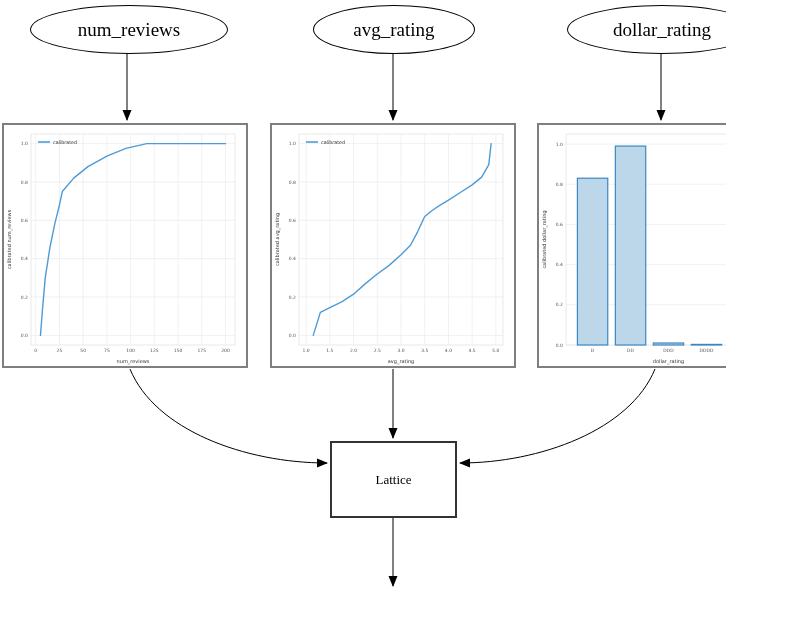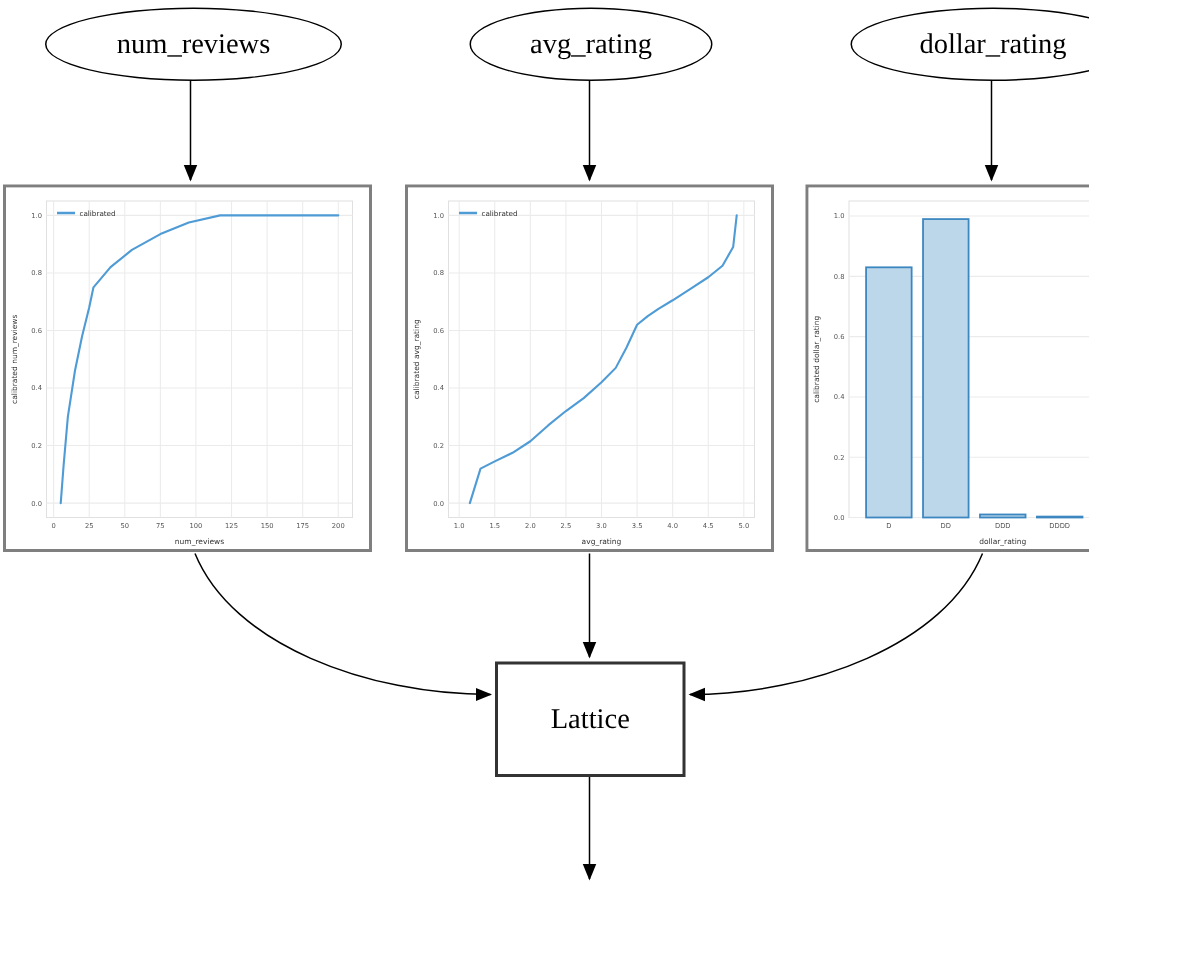--- a/index.html
+++ b/index.html
@@ -9,21 +9,21 @@
   }
   .edges{position:absolute;left:0;top:0;width:787px;height:644px;pointer-events:none;}
   .node-ellipse{
     position:absolute;border:1px solid #000;border-radius:50%;
     display:flex;align-items:center;justify-content:center;
     background:#fff;font-size:19px;color:#000;white-space:nowrap;
   }
   .node-box{
     position:absolute;border:2px solid #333;background:#fff;
     display:flex;align-items:center;justify-content:center;
-    font-size:19px;color:#000;
+    font-size:13px;color:#000;
   }
   .plot-node{
     position:absolute;border:2px solid #7f7f7f;background:#ffffff;box-sizing:border-box;
   }
   .chart-svg{display:block;font-family:"DejaVu Sans",sans-serif;}
 </style>
 </head>
 <body>
 
 <div class="canvas">

